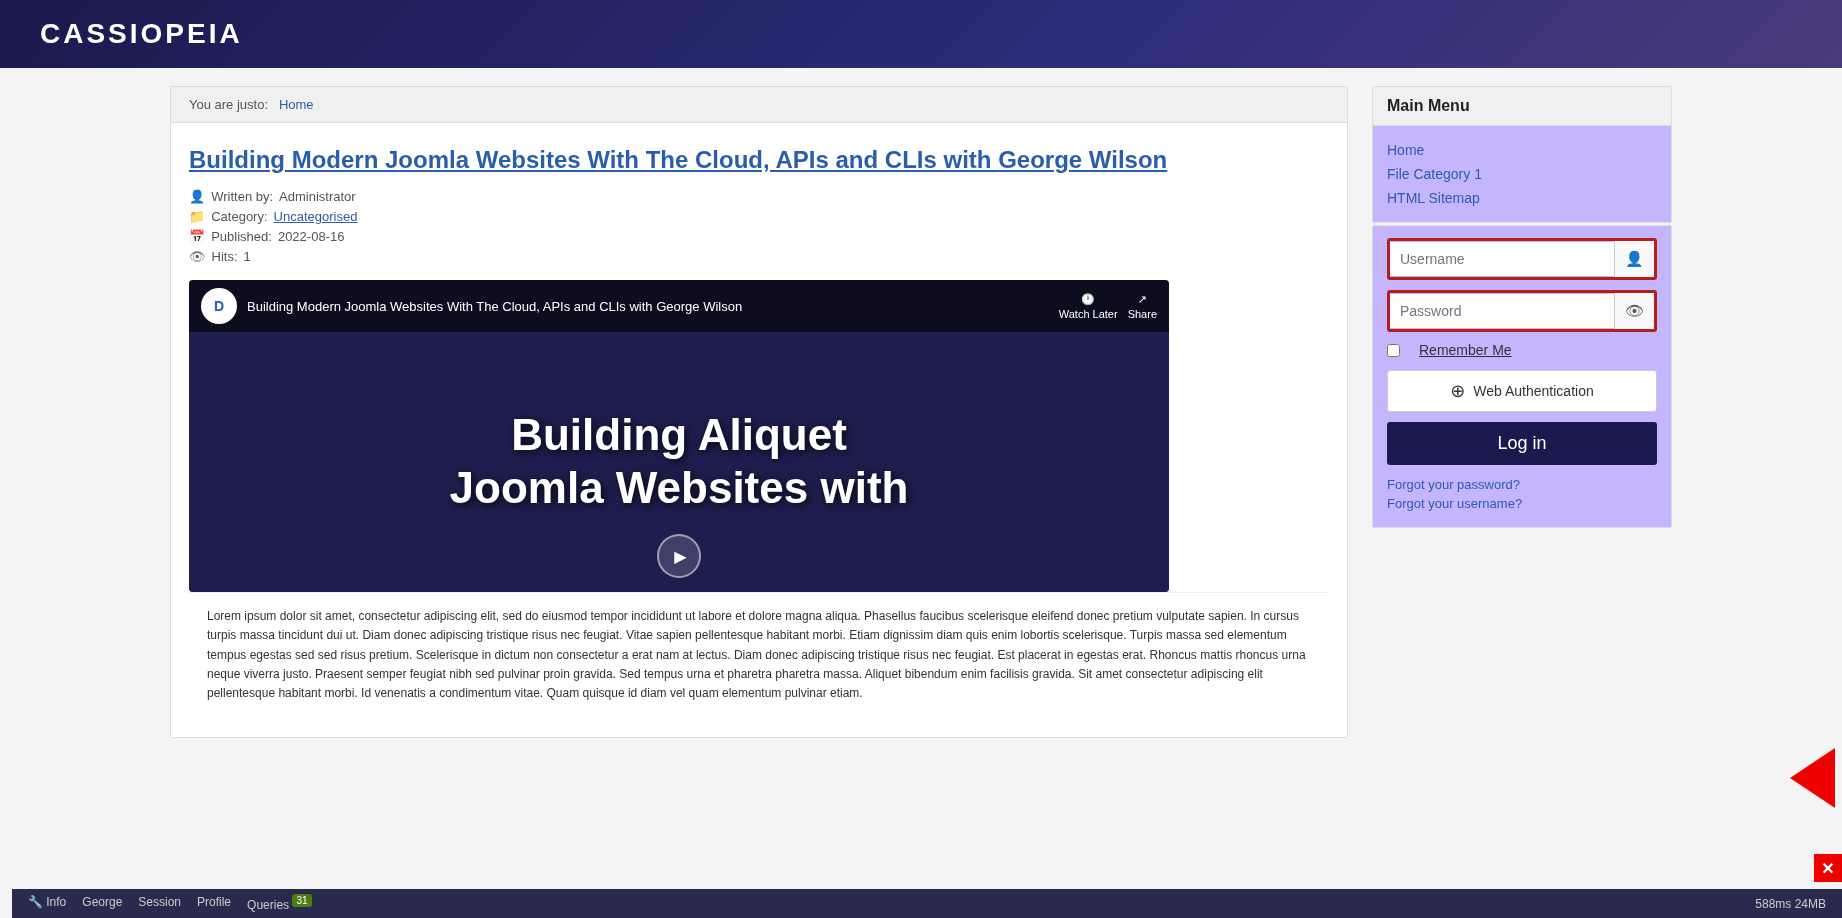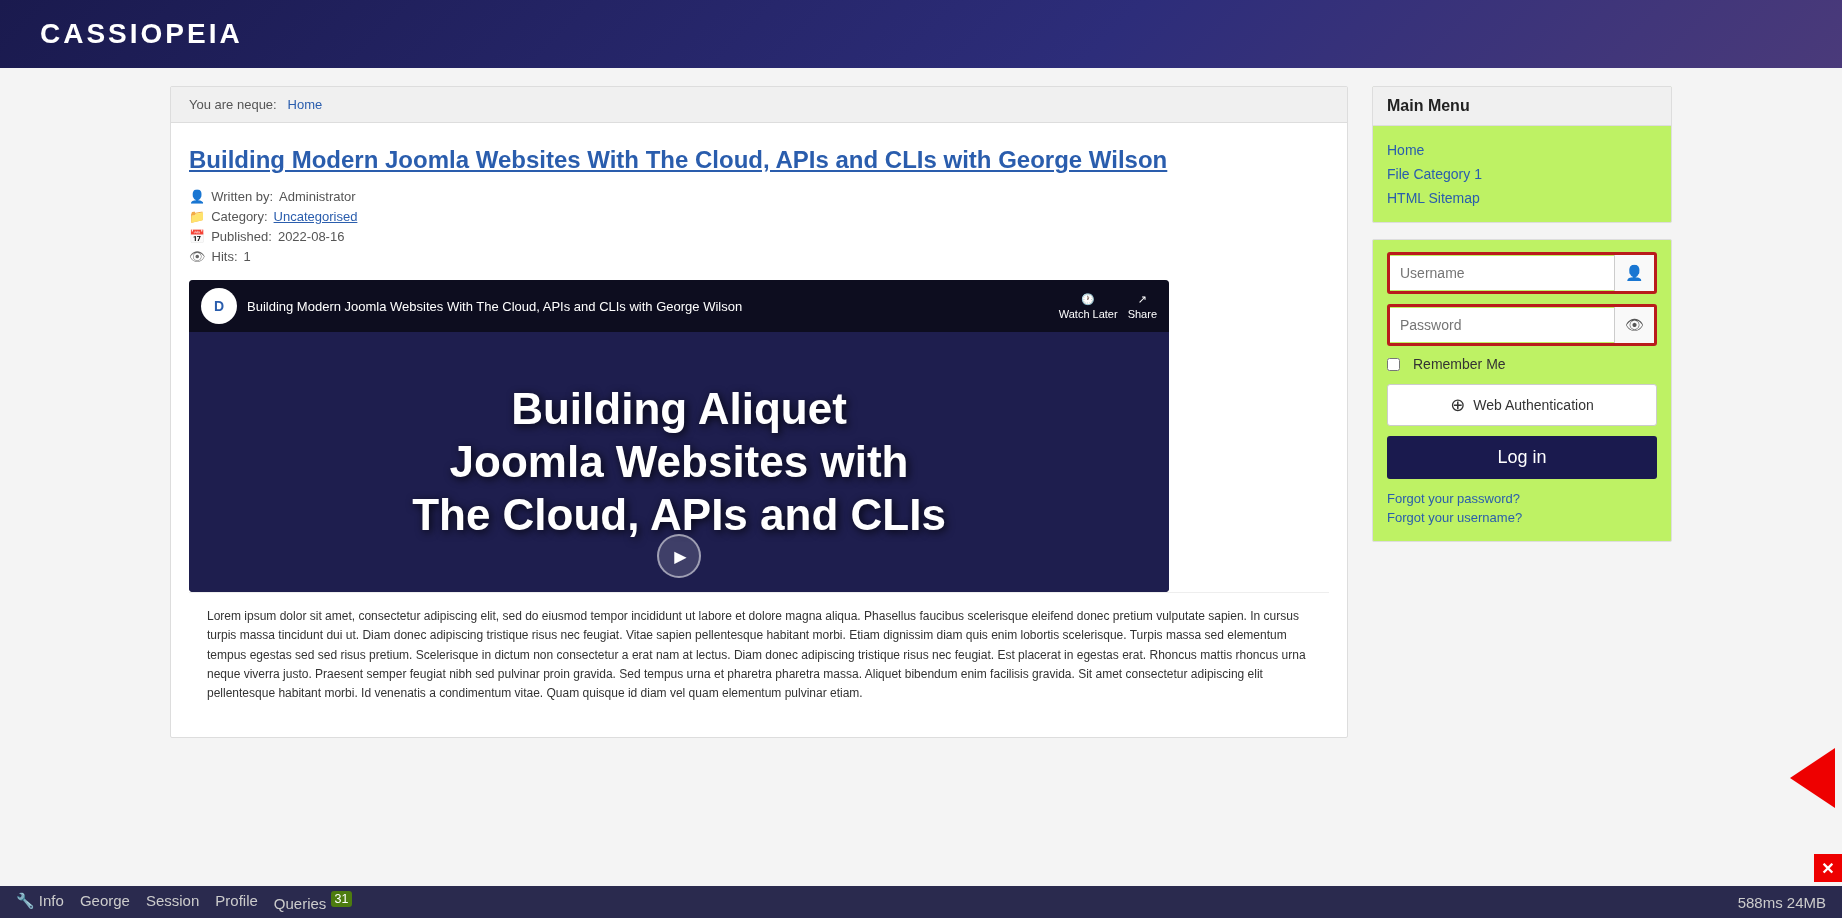--- a/index.html
+++ b/index.html
@@ -171,40 +171,40 @@
     }
 
     
     #bottom-bar {
       background: #2a2a4e;
       color: #ccc;
       display: flex;
       align-items: center;
       justify-content: space-between;
       padding: 6px 16px;
-      font-size: 15px;
+      font-size: 12px;
       position: fixed;
       bottom: 0;
-      left: 0;
+      left: 12px;
       right: 0;
     }
     #bottom-bar .left-items { display: flex; gap: 16px; }
     #bottom-bar .left-items span { cursor: pointer; }
     #bottom-bar .right-items { display: flex; gap: 10px; }
 
     
     #sidebar {
       width: 300px;
       flex-shrink: 0;
     }
 
     .sidebar-module {
-      background: #bef264;
+      background: #c4b5fd;
       border: 1px solid #ddd;
-      margin-bottom: 16px;
+      margin-bottom: 2px;
       border-radius: 2px;
     }
     .sidebar-module-title {
       background: #f0f0f0;
       border-bottom: 1px solid #ddd;
       padding: 10px 14px;
       font-size: 16px;
       font-weight: bold;
       color: #222;
     }
@@ -243,23 +243,24 @@
       font-size: 15px;
       border-left: 1px solid #ccc;
       height: 36px;
       display: flex;
       align-items: center;
       background: #f9f9f9;
     }
     .remember-me {
       display: flex;
       align-items: center;
-      gap: 13px;
+      gap: 19px;
       margin-bottom: 12px;
       font-size: 14px;
+      text-decoration: underline;
     }
     .remember-me input[type="checkbox"] { cursor: pointer; }
     .web-auth-btn {
       display: flex;
       align-items: center;
       justify-content: center;
       gap: 8px;
       width: 100%;
       padding: 9px 12px;
       border: 1px solid #ccc;
@@ -334,21 +335,21 @@
 
 <div id="header">
   <span class="site-title">CASSIOPEIA</span>
 </div>
 
 <div id="wrapper">
 
   <div id="main">
 
     <div id="breadcrumb">
-      <span>You are neque:</span>
+      <span>You are justo:</span>
       &nbsp;
       <a href="#">Home</a>
     </div>
 
     <div id="article">
       <h1>
         <a href="#">Building Modern Joomla Websites With The Cloud, APIs and CLIs with George Wilson</a>
       </h1>
 
       <div class="details">
@@ -386,21 +387,20 @@
           </div>
           <div class="share-btn">
             <span>↗</span>
             <span>Share</span>
           </div>
         </div>
         <div id="video-body">
           <div class="big-text">
             <span>Building Aliquet</span><br>
             <span>Joomla Websites with</span><br>
-            <span>The Cloud, APIs and CLIs</span>
           </div>
           <div id="video-play"></div>
         </div>
       </div>
 
       <div id="footer-text">Lorem ipsum dolor sit amet, consectetur adipiscing elit, sed do eiusmod tempor incididunt ut labore et dolore magna aliqua. Phasellus faucibus scelerisque eleifend donec pretium vulputate sapien. In cursus turpis massa tincidunt dui ut. Diam donec adipiscing tristique risus nec feugiat. Vitae sapien pellentesque habitant morbi. Etiam dignissim diam quis enim lobortis scelerisque. Turpis massa sed elementum tempus egestas sed sed risus pretium. Scelerisque in dictum non consectetur a erat nam at lectus. Diam donec adipiscing tristique risus nec feugiat. Est placerat in egestas erat. Rhoncus mattis rhoncus urna neque viverra justo. Praesent semper feugiat nibh sed pulvinar proin gravida. Sed tempus urna et pharetra pharetra massa. Aliquet bibendum enim facilisis gravida. Sit amet consectetur adipiscing elit pellentesque habitant morbi. Id venenatis a condimentum vitae. Quam quisque id diam vel quam elementum pulvinar etiam.</div>
     </div>
   </div>
 
   <div id="sidebar">

